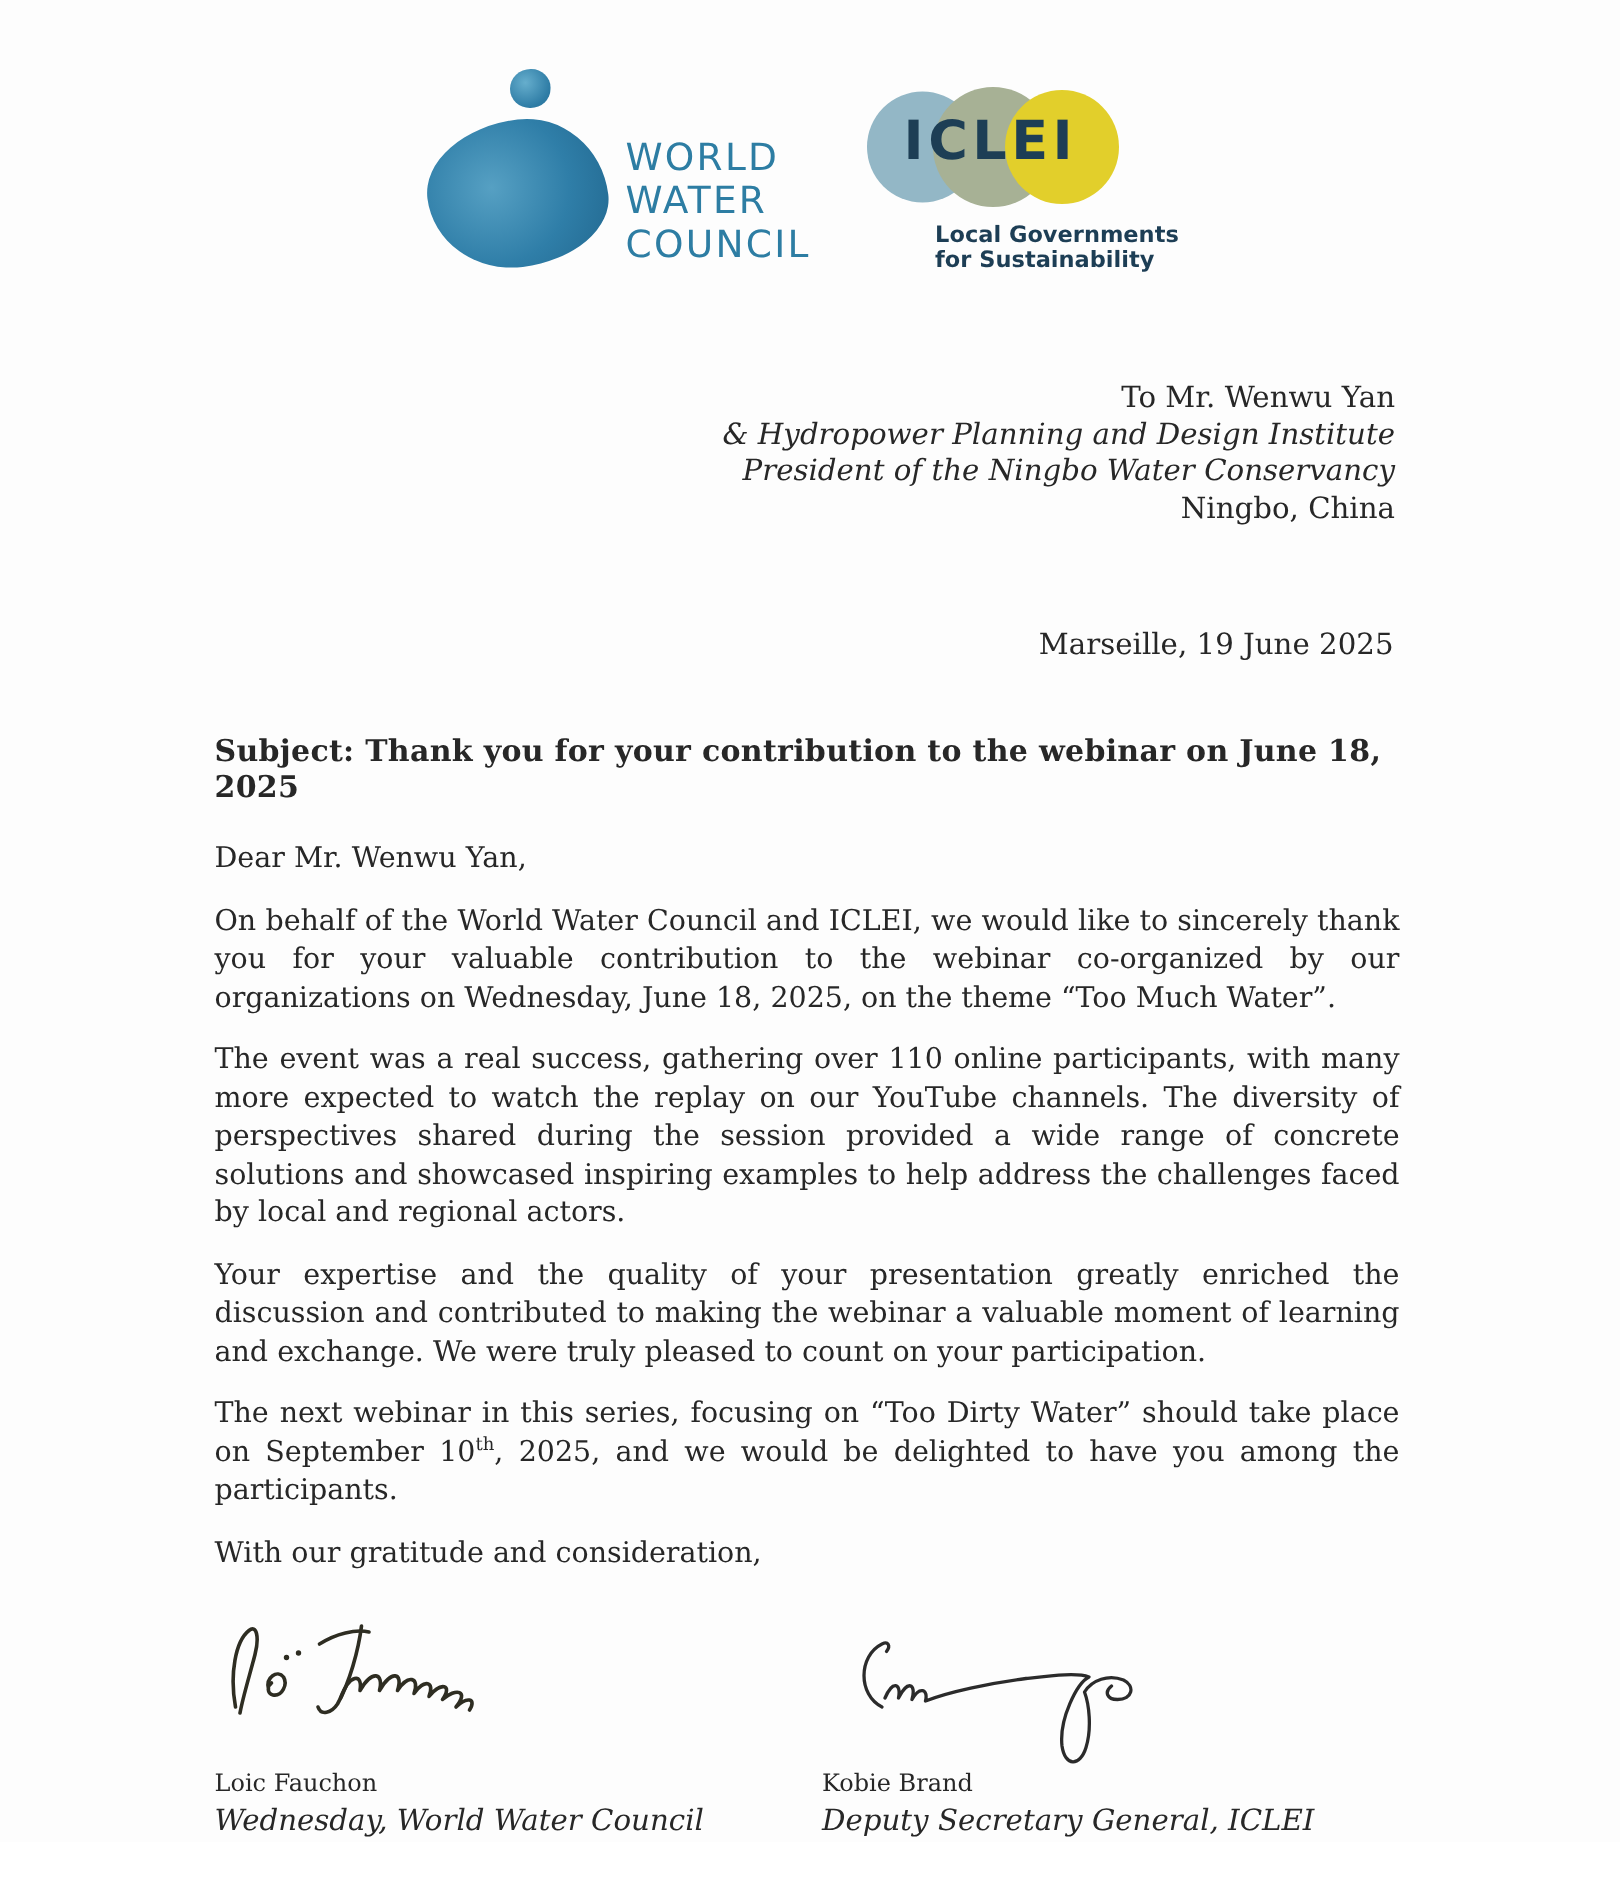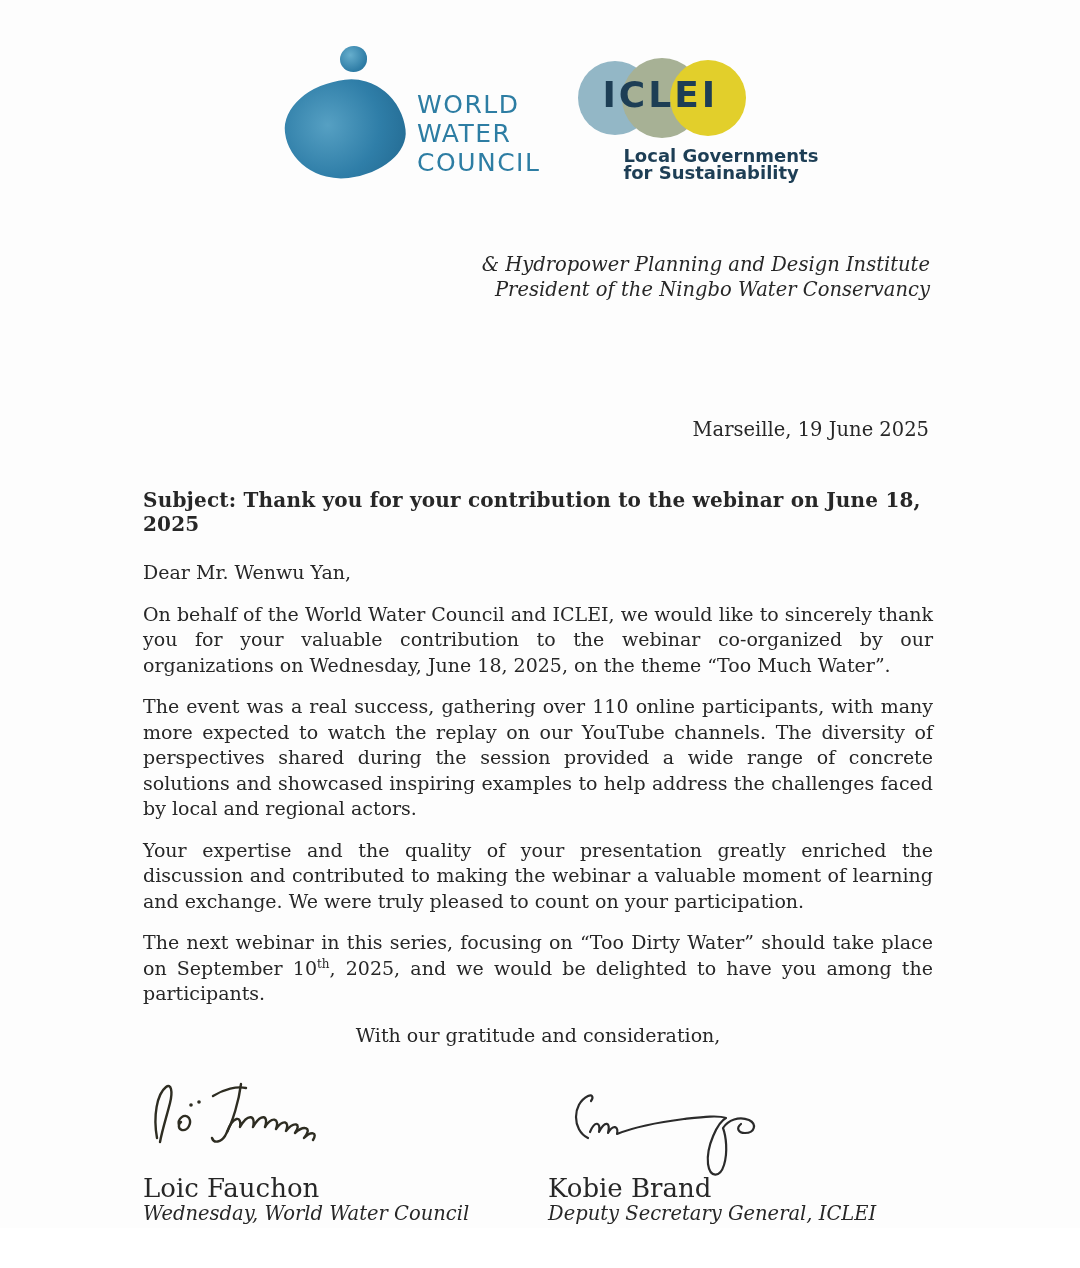--- a/index.html
+++ b/index.html
@@ -59,21 +59,21 @@
     font-family: "DejaVu Sans", sans-serif;
     font-weight: bold;
     font-size: 36px;
     letter-spacing: 3px;
     color: #1d3e55;
   }
   .iclei-tagline {
     margin: 8px 0 0 45px;
     font-family: "DejaVu Sans", sans-serif;
     font-weight: bold;
-    font-size: 18px;
+    font-size: 15px;
     line-height: 16.5px;
     color: #1d3e55;
   }
 
   
   .recipient {
     position: absolute; top: 253px; right: 150px;
     text-align: right;
     font-size: 19.5px;
     line-height: 24.5px;
@@ -95,36 +95,36 @@
 
   
   .body {
     position: absolute; top: 560px; left: 143px;
     width: 790px;
     font-size: 19px;
     line-height: 25.5px;
   }
   .salutation { margin: 0 0 16px 0; }
   .body p.para { margin: 0 0 16px 0; text-align: justify; }
-  .body p.closing { margin: 12px; text-align: center; }
+  .body p.closing { margin: 0; text-align: left; }
   sup { font-size: 12px; line-height: 0; vertical-align: super; }
 
   
   .signatures {
     position: absolute; top: 1068px; left: 143px;
     width: 800px;
     display: flex;
   }
   .sig-col { display: flex; flex-direction: column; }
   .sig-col.left  { width: 405px; }
   .sig-col.right { flex: 1; }
   .sig-img-wrap { height: 108px; position: relative; }
   .sig-img-wrap svg { position: absolute; left: 0; top: 0; }
   .sig-col.right .sig-img-wrap svg { top: 20px; }
-  .sig-name { font-size: 26px; line-height: 25px; }
+  .sig-name { font-size: 16px; line-height: 25px; }
   .sig-title { font-size: 19.5px; line-height: 25px; font-style: italic; }
 </style>
 </head>
 <body>
 
 <div class="page">
 
   <header class="letterhead">
     <div class="wwc-logo">
       <div class="wwc-mark">
@@ -145,22 +145,24 @@
         <div class="iclei-word">ICLEI</div>
       </div>
       <div class="iclei-tagline">
         <div>Local Governments</div>
         <div>for Sustainability</div>
       </div>
     </div>
   </header>
 
   <div class="recipient">
+    <div>To Mr. Wenwu Yan</div>
     <div class="italic">&amp; Hydropower Planning and Design Institute</div>
     <div class="italic">President of the Ningbo Water Conservancy</div>
+    <div>Ningbo, China</div>
   </div>
 
   <div class="dateline">Marseille, 19 June 2025</div>
 
   <div class="subject">Subject: Thank you for your contribution to the webinar on June 18, 2025</div>
 
   <div class="body">
     <p class="salutation">Dear Mr. Wenwu Yan,</p>
     <p class="para">On behalf of the World Water Council and ICLEI, we would like to sincerely thank you for your valuable contribution to the webinar co-organized by our organizations on Wednesday, June 18, 2025, on the theme “Too Much Water”.</p>
     <p class="para">The event was a real success, gathering over 110 online participants, with many more expected to watch the replay on our YouTube channels. The diversity of perspectives shared during the session provided a wide range of concrete solutions and showcased inspiring examples to help address the challenges faced by local and regional actors.</p>

